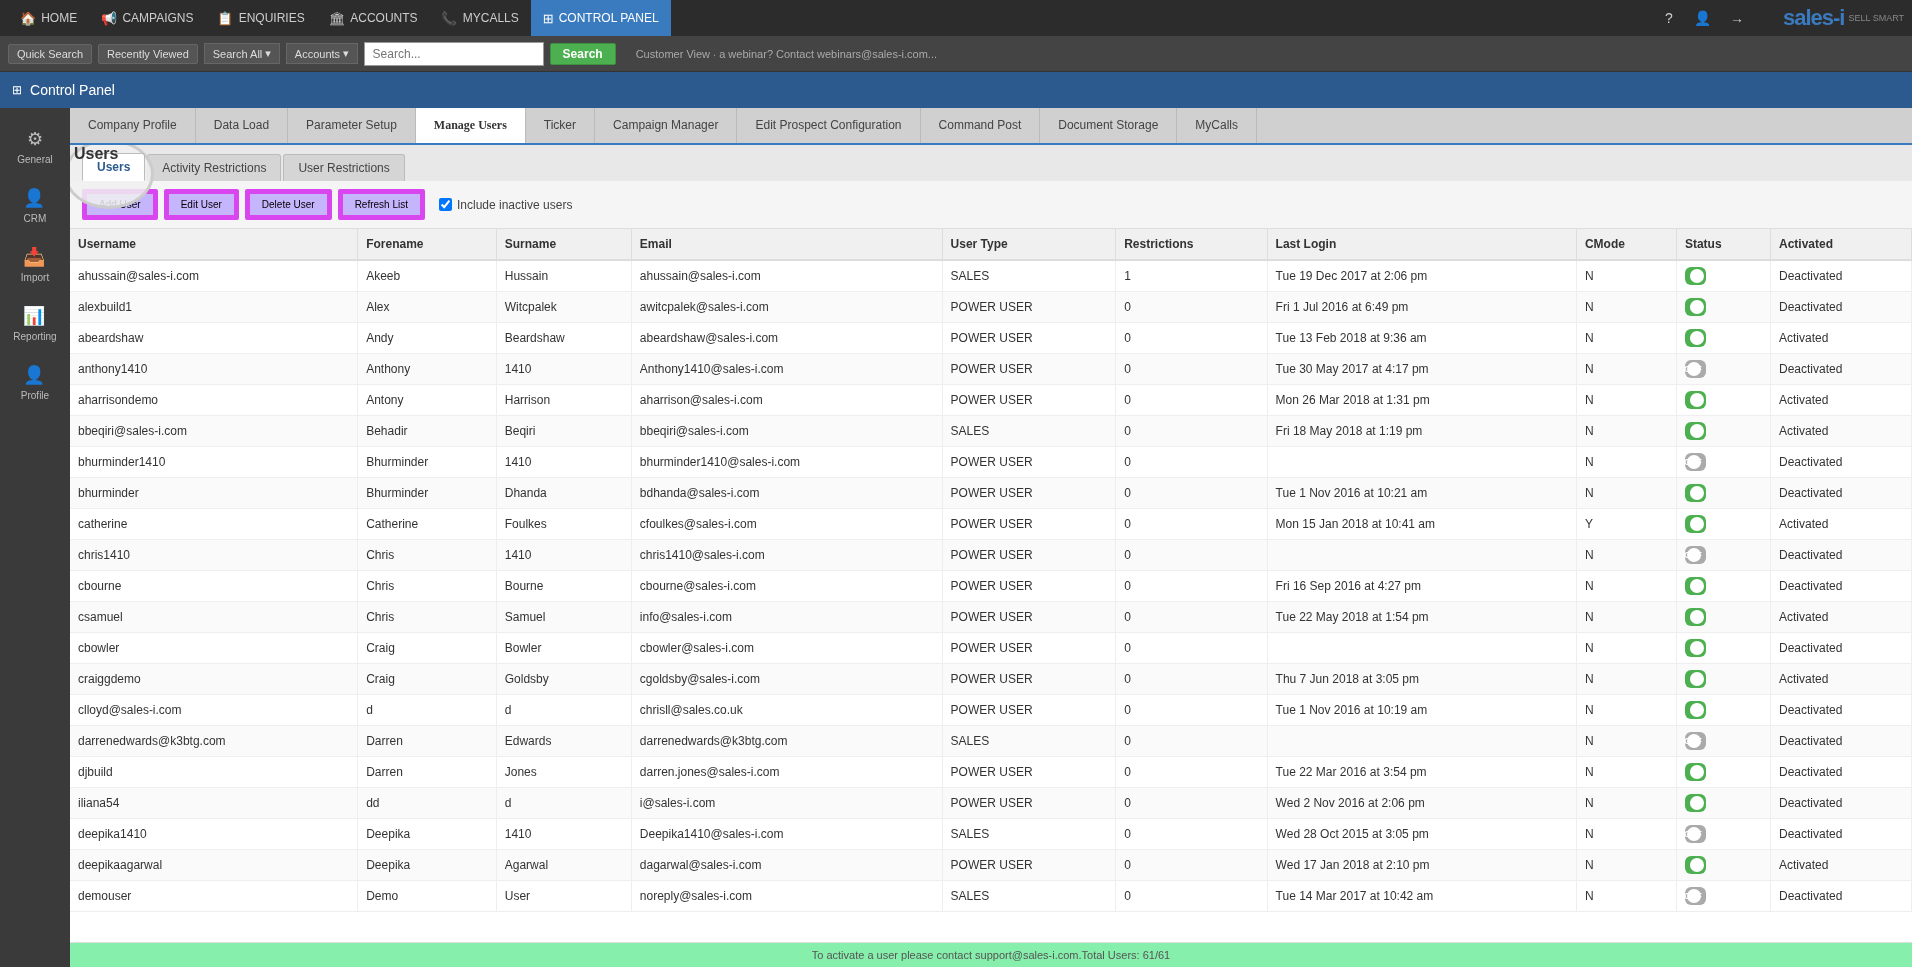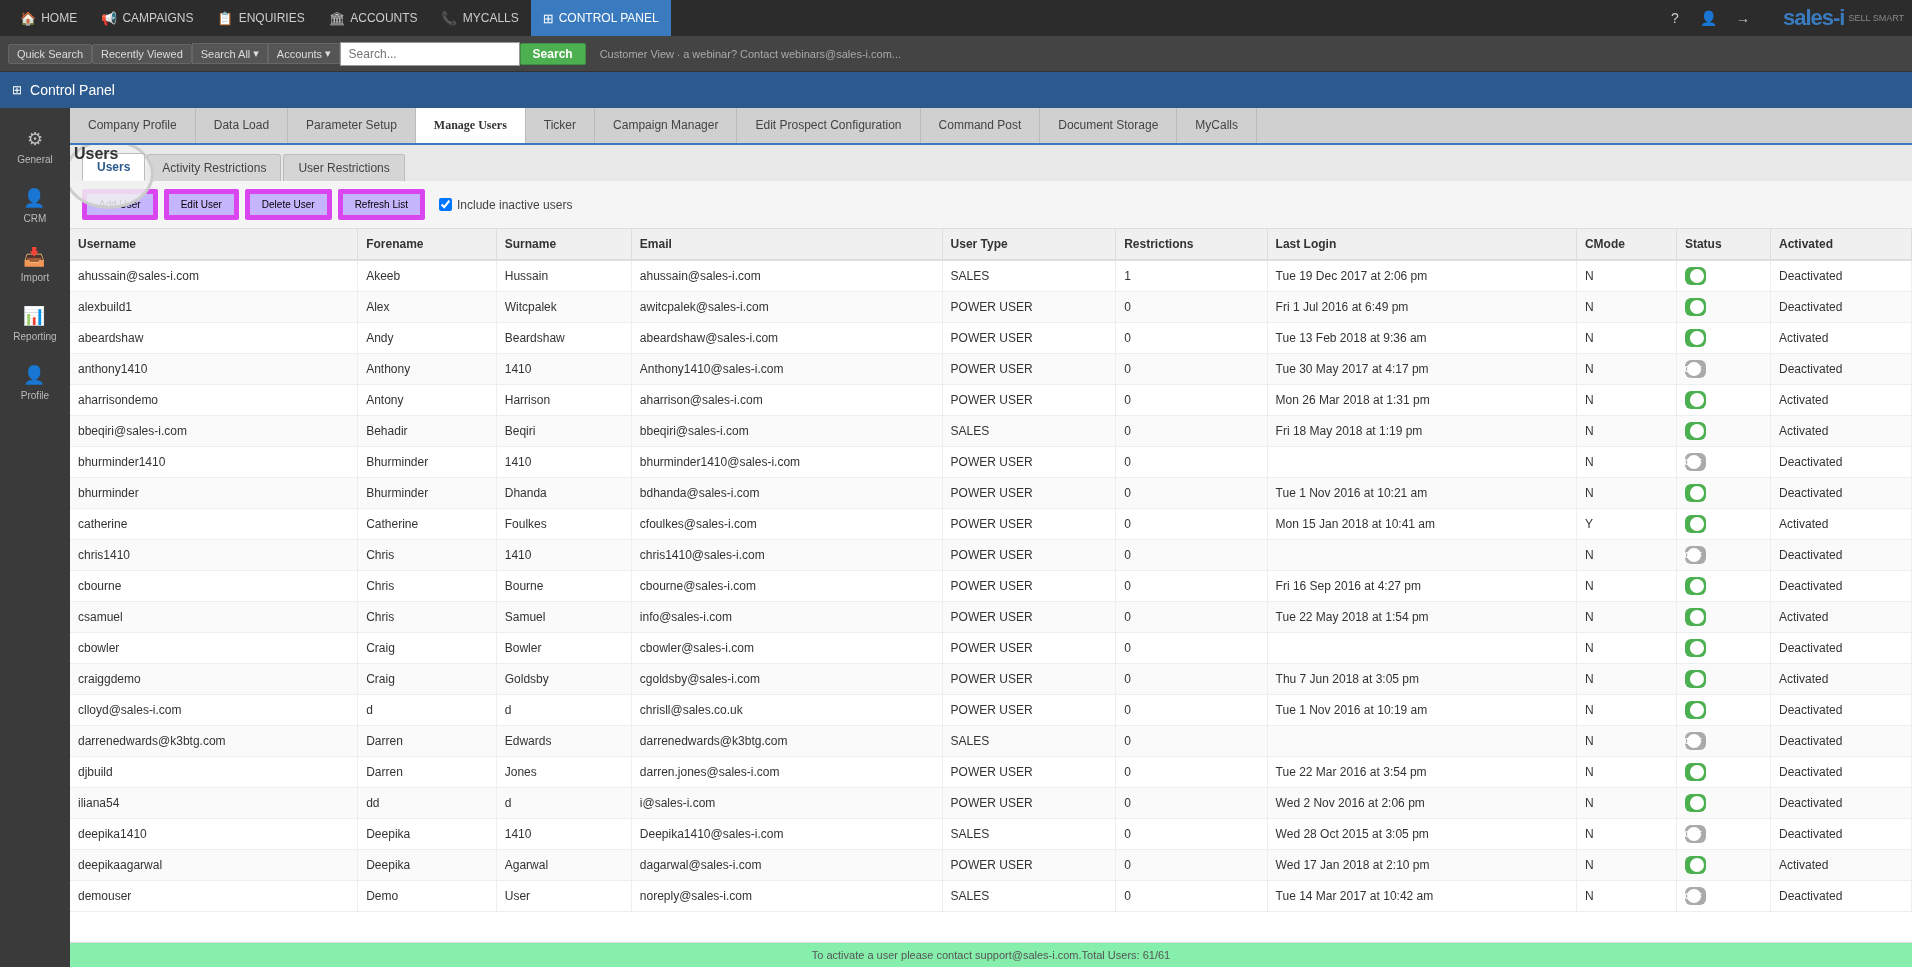--- a/index.html
+++ b/index.html
@@ -43,21 +43,21 @@
       display: flex;
       align-items: center;
       justify-content: center;
       border-radius: 50%;
       cursor: pointer;
       font-size: 14px;
     }
     .logo-area {
       display: flex;
       align-items: center;
-      margin-left: 20px;
+      margin-left: 26px;
     }
     .logo-text {
       font-size: 22px;
       font-weight: bold;
       color: #3a7abf;
       letter-spacing: -1px;
     }
     .logo-sub {
       font-size: 9px;
       color: #888;
@@ -65,20 +65,21 @@
       line-height: 1.2;
     }
 
     
     .search-bar {
       display: flex;
       align-items: center;
       background: #444;
       height: 36px;
       padding: 0 8px;
+      gap: 6px;
       border-bottom: 1px solid #333;
     }
     .search-bar button {
       background: #555;
       border: 1px solid #666;
       color: #ddd;
       padding: 3px 8px;
       font-size: 11px;
       cursor: pointer;
       border-radius: 2px;

